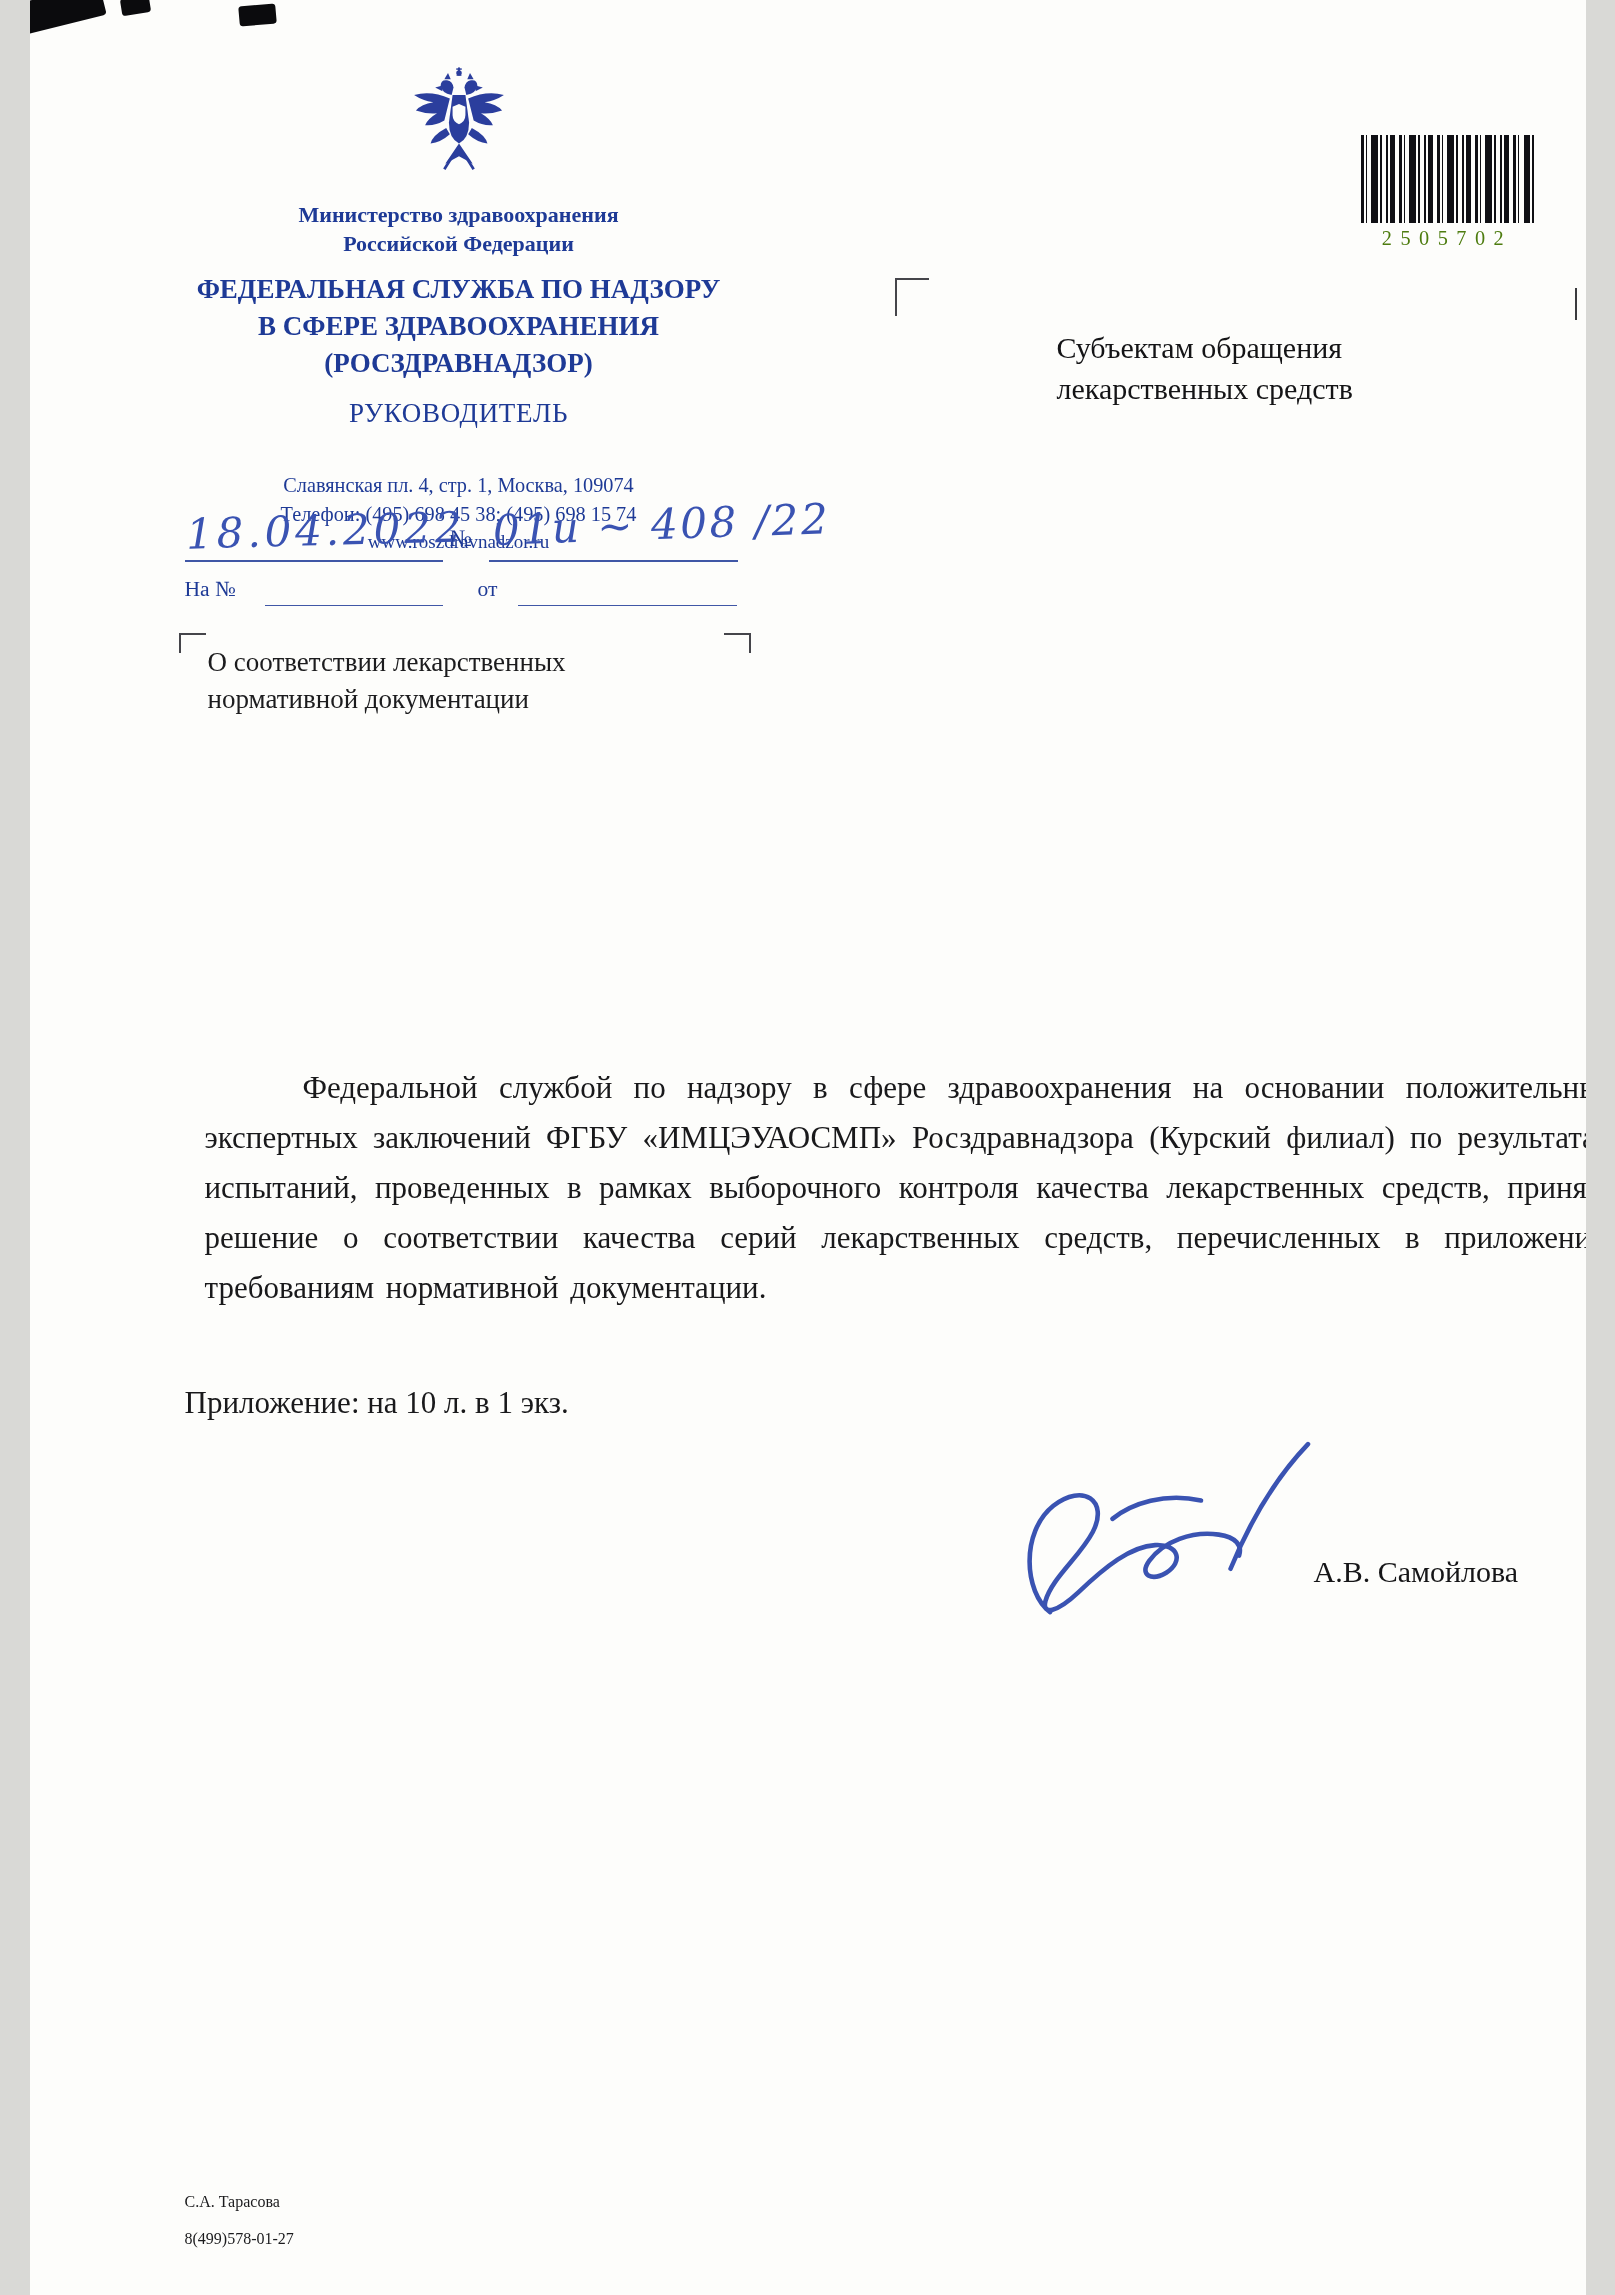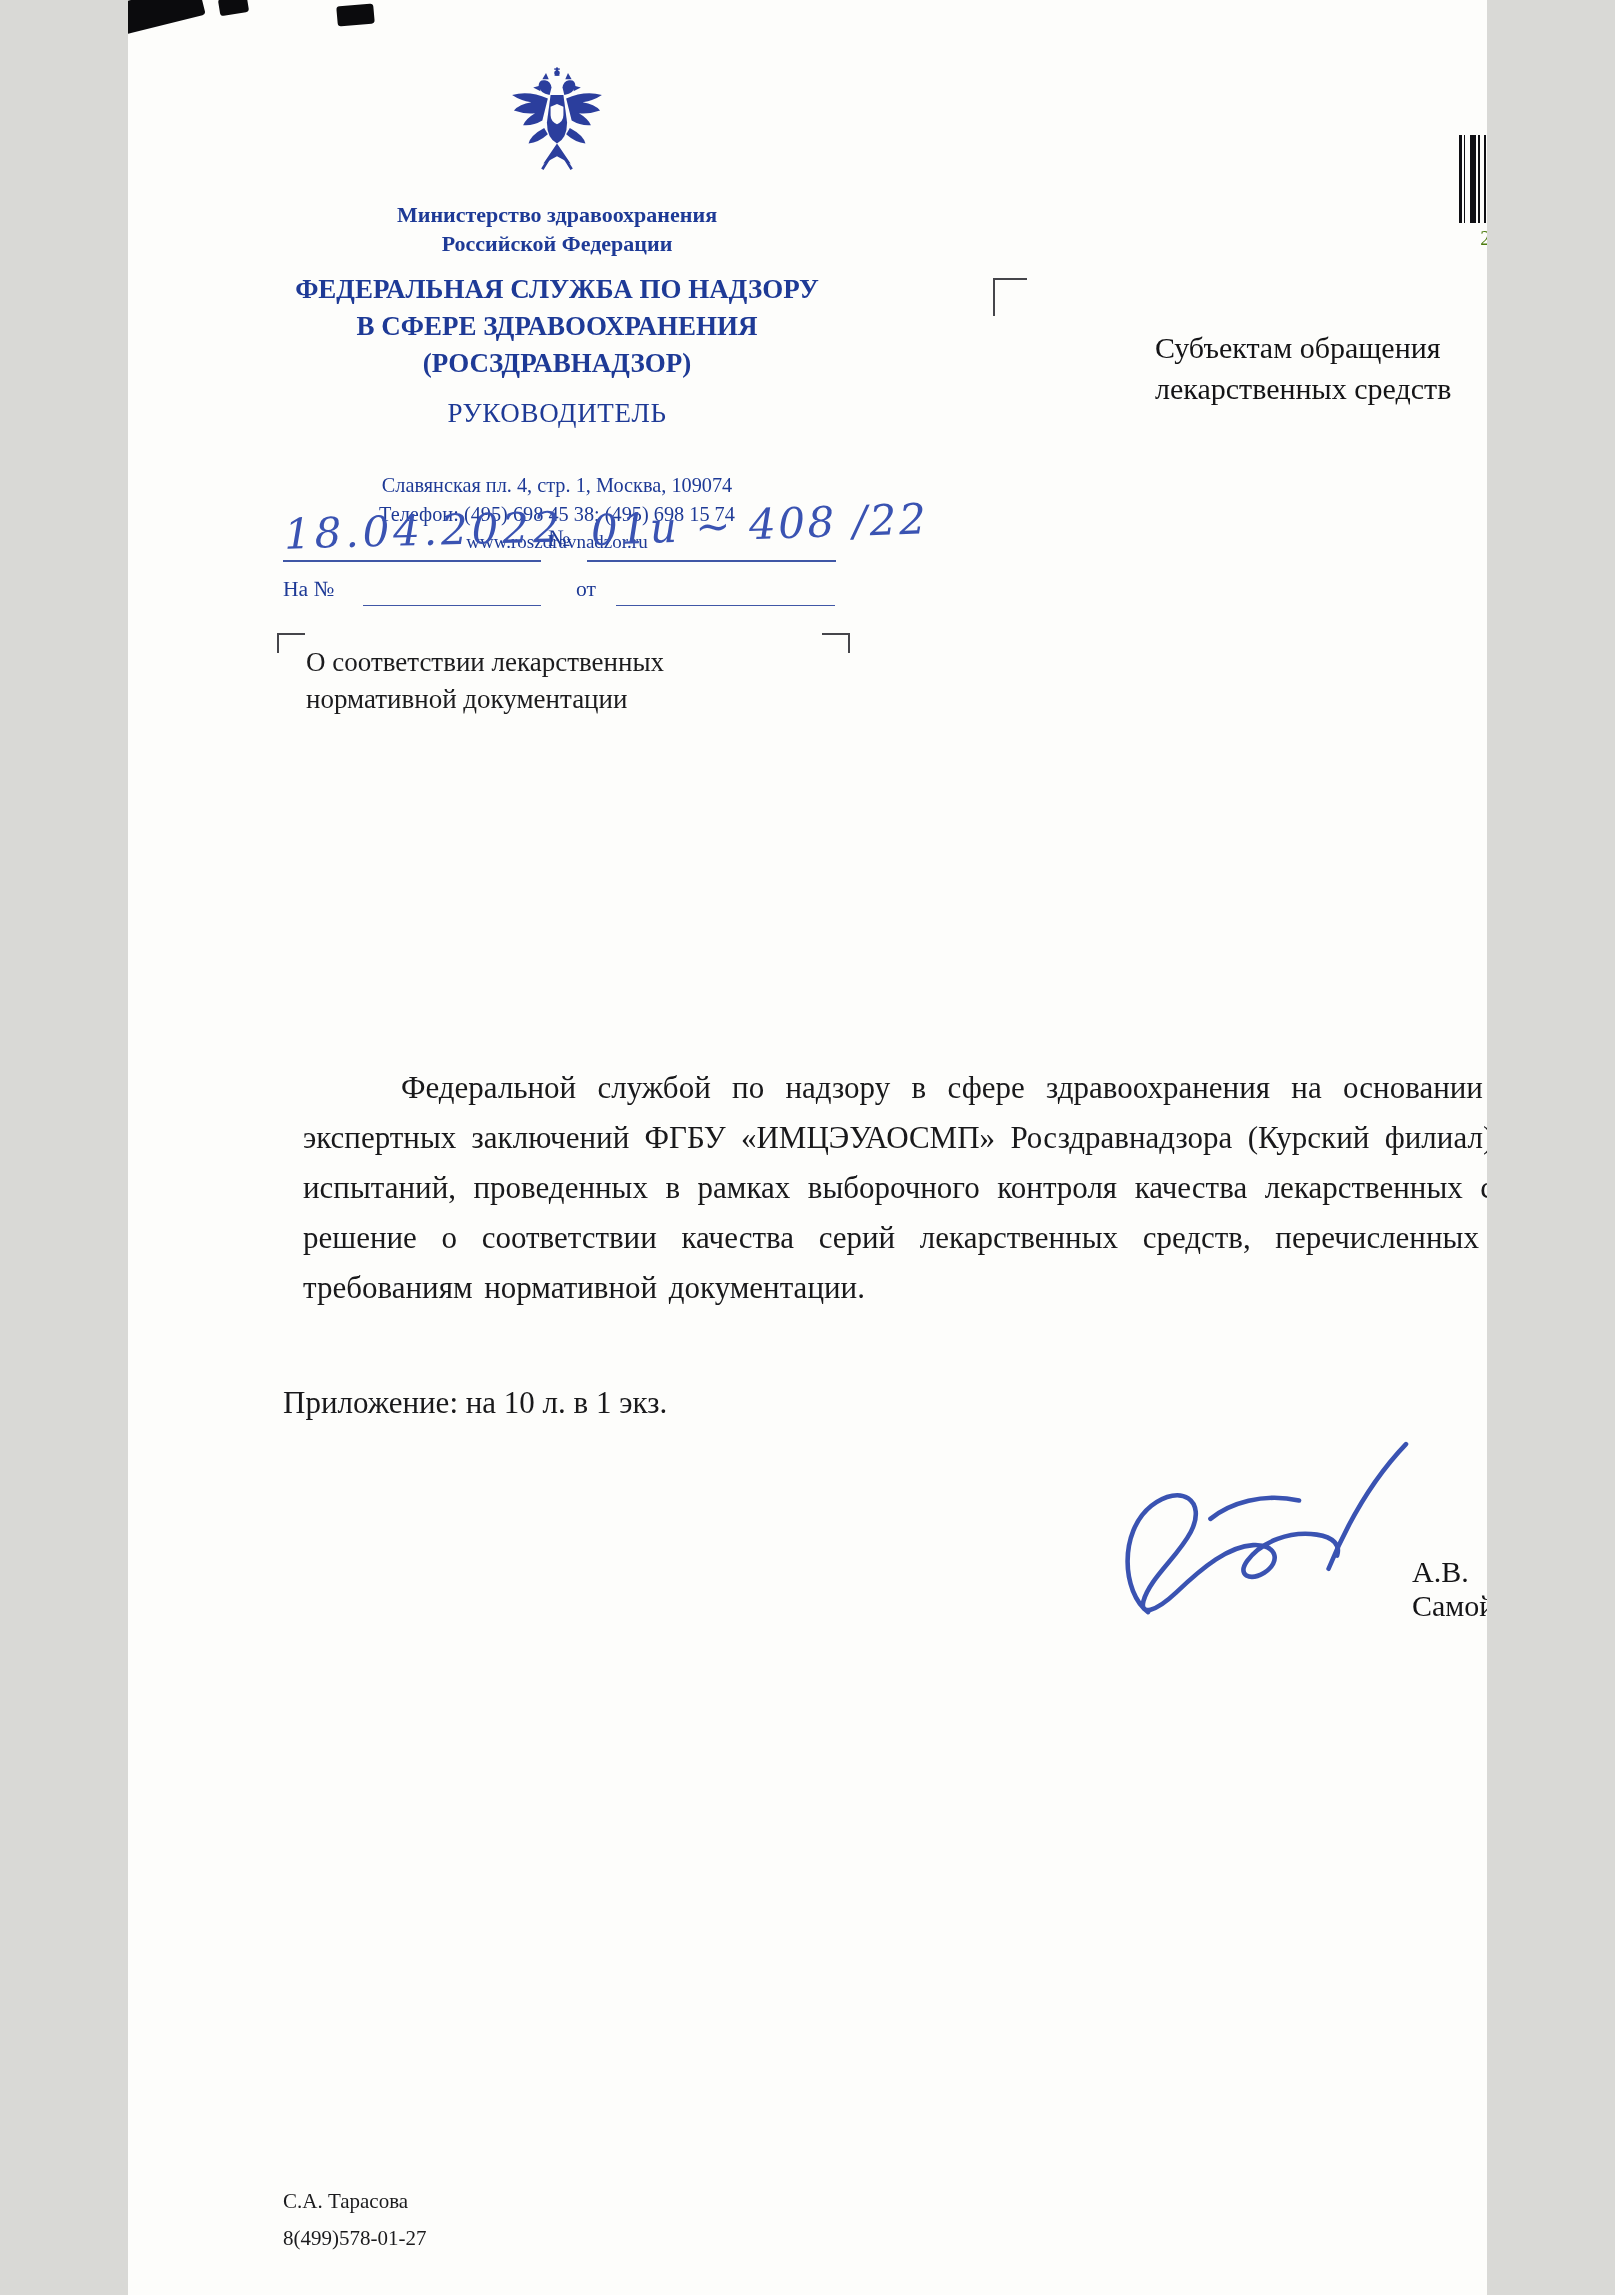--- a/index.html
+++ b/index.html
@@ -1,21 +1,21 @@
 <!DOCTYPE html>
 <html style="--letterhead-blue: #1e3a96; --ink-blue: #3a53b2; --text-black: #1c1c1e;font-size:10.5px"><head>
 <meta charset="utf-8">
 <style>
   * { margin:0; padding:0; box-sizing:border-box; }
   html,body { background:#d9d9d6; }
   body { font-family:"Liberation Serif", serif; }
 
   .page {
     position:relative;
-    width:1359px; height:2295px;
+    width:1556px; height:2295px;
     margin:0 auto;
     background:#fdfdfb;
     overflow:hidden;
     color:var(--text-black, #1c1c1e);
   }
 
   
   .art { position:absolute; background:#0b0b0d; border-radius:3.3px; }
   .art1 { left:-9.2px; top:-6.6px; width:84px; height:31.5px; transform:rotate(-14deg); }
   .art2 { left:91px; top:-2.6px;  width:29px;  height:17px; transform:rotate(-9deg); }
@@ -103,21 +103,21 @@
     font-size:31px; color:#19191b;
   }
 
   
   .signature-svg { position:absolute; left:984px; top:1440px; width:315px; height:205px; }
   .signer-name { position:absolute; left:1284px; top:1555px; font-size:30px; color:#151517; }
 
   
   .footer {
     position:absolute; left:155px; top:2183px;
-    font-size:21px; line-height:37px; color:#1b1b1d;
+    font-size:16px; line-height:37px; color:#1b1b1d;
   }
 </style>
 </head>
 <body>
 
 <div class="page">
 
   <div class="art art1"></div>
   <div class="art art2"></div>
   <div class="art art3"></div>

